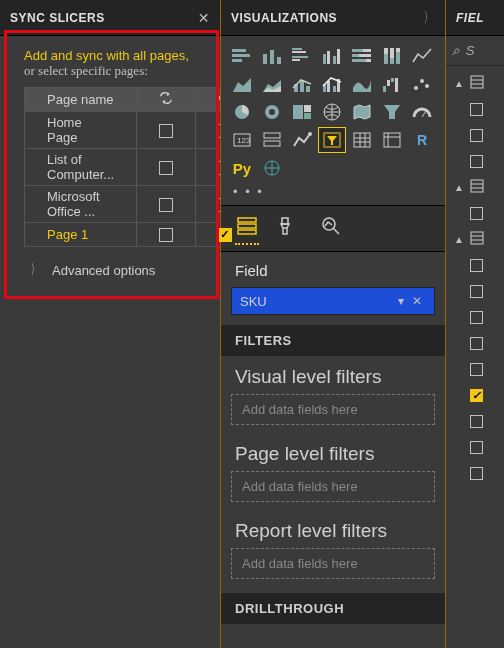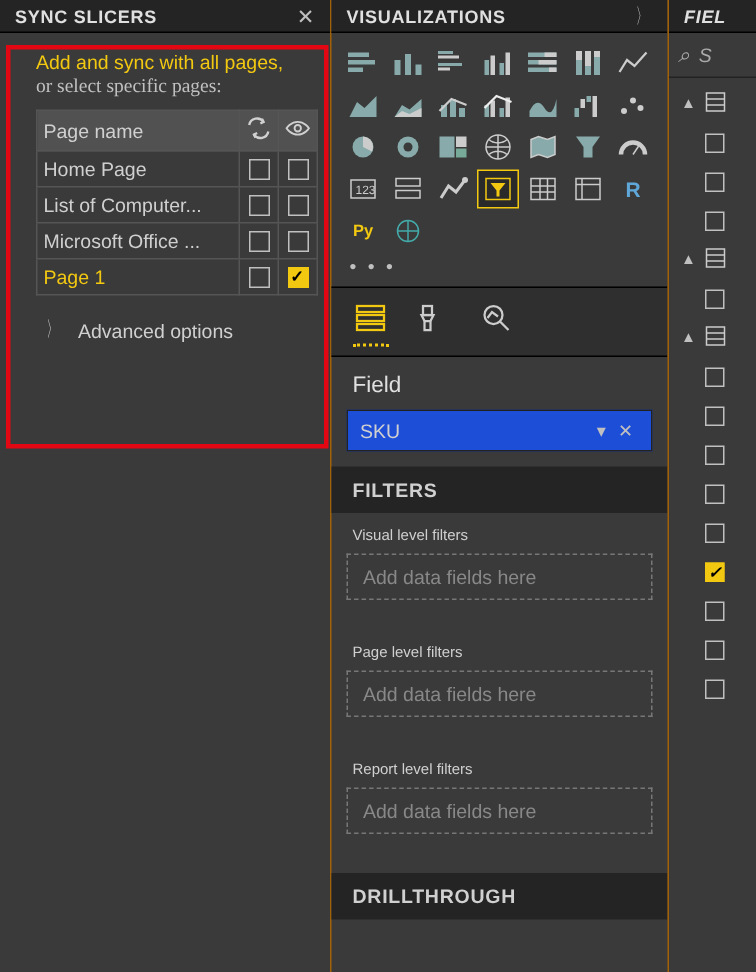--- a/index.html
+++ b/index.html
@@ -16,21 +16,21 @@
     border-left: 1px solid #a16207;
     display: flex;
     flex-direction: column;
   }
   .pane.sync { width: 220px; border-left: none; }
   .pane.viz  { width: 225px; }
   .pane.fld  { width: 59px; font-style: italic; }
 
   
   .pane-hdr {
-    height: 22px;
+    height: 36px;
     background: #242424;
     display: flex;
     align-items: center;
     padding: 0 10px;
     font-size: 12px;
     letter-spacing: .5px;
     color: #e0e0e0;
     border-bottom: 1px solid #000;
   }
   .pane-hdr .title { font-weight: 600; }
@@ -51,21 +51,21 @@
   .sync-body .line1 { color: #f2c811; font-size: 13px; }
   .sync-body .line2 { color: #c0c0c0; font-size: 13px; margin-bottom: 8px; font-family: Liberation Serif, serif; }
 
   table.pages {
     width: 100%;
     border-collapse: collapse;
     font-size: 13px;
   }
   table.pages th, table.pages td {
     border: 1px solid #555;
-    padding: 3px 4px;
+    padding: 3px 22px;
     height: 24px;
   }
   table.pages th {
     background: #515151;
     font-weight: normal;
     text-align: left;
   }
   table.pages th.ico { width: 26px; text-align: center; }
   table.pages td.cbcell { width: 26px; text-align: center; }
   .row-cur td:first-child { color: #f2c811; }
@@ -105,21 +105,21 @@
   }
   .vicon {
     width: 26px; height: 24px;
     display: flex; align-items: center; justify-content: center;
     cursor: pointer;
     color: #c8c8c8;
   }
   .vicon svg { width: 22px; height: 20px; }
   .vicon.selected { outline: 1px solid #f2c811; background: #2a2a2a; }
   .vicon.r-text { color:#5fa7d8; font-weight:bold; font-size:14px; }
-  .vicon.py-text { color:#f2c811; font-weight:bold; font-size:11px;text-align:right; }
+  .vicon.py-text { color:#f2c811; font-weight:bold; font-size:15px;text-align:right; }
   .ellips { padding: 2px 12px 6px; color:#c0c0c0; letter-spacing:2px; cursor:pointer; }
 
   
   .tabrow {
     display: flex; gap: 18px;
     padding: 8px 14px 6px;
     border-top: 1px solid #000;
     border-bottom: 1px solid #000;
     background: #2f2f2f;
   }
@@ -141,23 +141,23 @@
   .fieldwell .ic { color:#c0c0c0; font-size:12px; cursor:pointer; padding:0 4px; }
 
   .filters-hdr {
     background: #242424;
     padding: 8px 14px;
     font-size: 13px;
     letter-spacing: .5px;
     font-weight: 600;
     margin-top: 6px;
   }
-  .filters-sub { padding: 10px 14px 2px; font-size: 10px; }
+  .filters-sub { padding: 10px 14px 2px; font-size: 19px; }
   .dropwell {
-    margin: 4px 10px 20px;
+    margin: 4px 10px 8px;
     border: 1px dashed #777;
     color: #888;
     font-size: 13px;
     padding: 7px 10px;
   }
 
   
   .search {
     display:flex; align-items:center; gap:6px;
     padding: 6px 6px;

